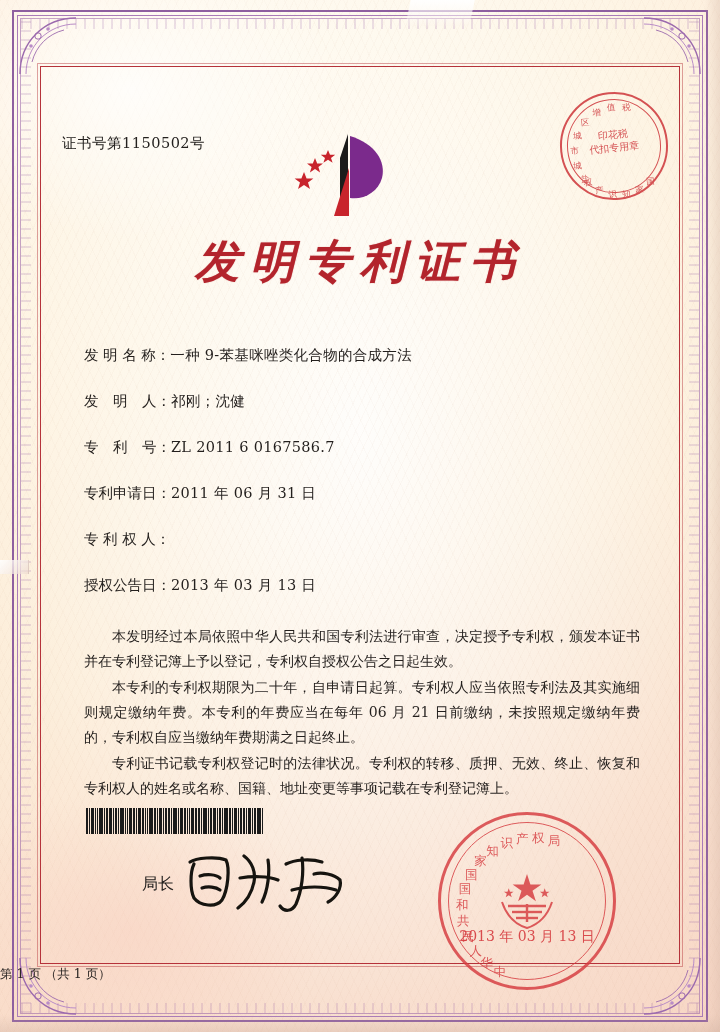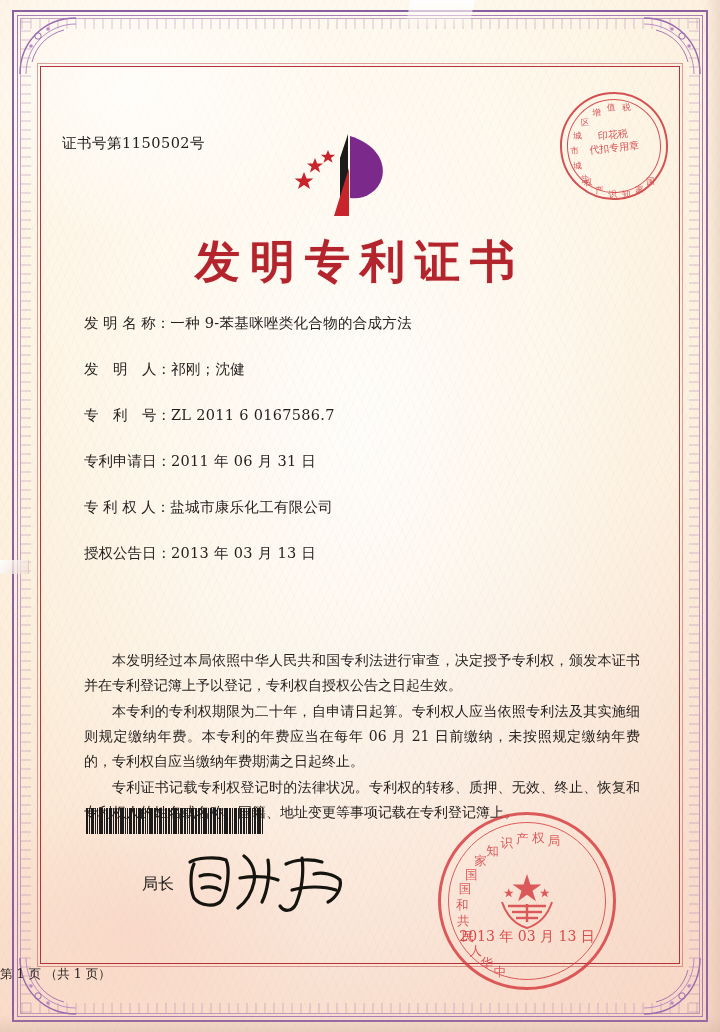--- a/index.html
+++ b/index.html
@@ -159,26 +159,27 @@
   .main-title {
     position: absolute;
     left: 0; right: 0; top: 232px;
     text-align: center;
     font-size: 45px;
     letter-spacing: 10px;
     color: #b3242c;
     font-family: "DejaVu Serif", serif;
     font-weight: bold;
     text-shadow: 0 0 1px rgba(179,36,44,0.5);
+    font-style: italic;
   }
 
   
   .fields {
     position: absolute;
-    left: 84px; top: 314px;
+    left: 84px; top: 346px;
     width: 556px;
   }
   .field-row {
     display: flex;
     align-items: baseline;
     margin-bottom: 27px;
     font-size: 14.5px;
     color: #231f1d;
   }
   .field-label {
@@ -192,21 +193,20 @@
 
   
   .body-text {
     position: absolute;
     left: 84px; top: 624px;
     width: 556px;
     font-size: 14px;
     line-height: 25px;
     color: #231f1d;
     text-align: justify;
-    margin-top: 24px;
   }
   .body-text p {
     margin: 0 0 1px 0;
     text-indent: 28px;
   }
 
   
   .barcode {
     position: absolute;
     left: 86px; top: 808px;
@@ -422,21 +422,20 @@
     <div class="field-row">
       <span class="field-label">专　利　号：</span>
       <span class="field-value">ZL 2011 6 0167586.7</span>
     </div>
     <div class="field-row">
       <span class="field-label">专利申请日：</span>
       <span class="field-value">2011 年 06 月 31 日</span>
     </div>
     <div class="field-row">
       <span class="field-label">专 利 权 人：</span>
-      <span class="field-value">盐城市康乐化工有限公司</span>
     </div>
     <div class="field-row">
       <span class="field-label">授权公告日：</span>
       <span class="field-value">2013 年 03 月 13 日</span>
     </div>
   </div>
 
   <div class="body-text">
     <p>本发明经过本局依照中华人民共和国专利法进行审查，决定授予专利权，颁发本证书并在专利登记簿上予以登记，专利权自授权公告之日起生效。</p>
     <p>本专利的专利权期限为二十年，自申请日起算。专利权人应当依照专利法及其实施细则规定缴纳年费。本专利的年费应当在每年 06 月 21 日前缴纳，未按照规定缴纳年费的，专利权自应当缴纳年费期满之日起终止。</p>

